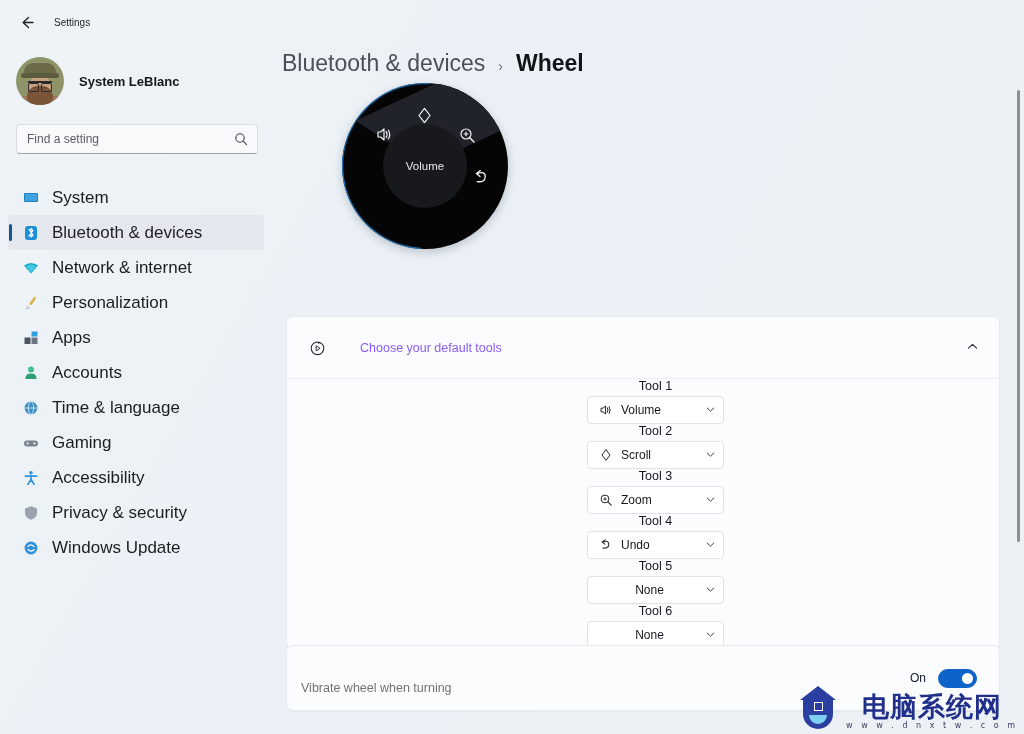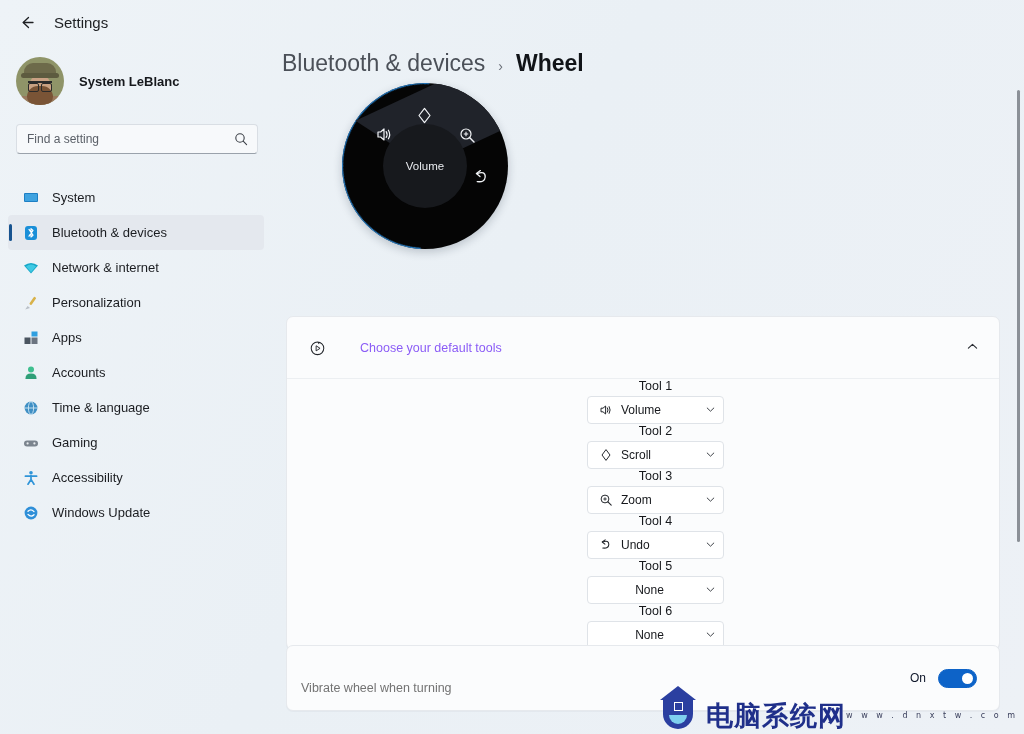--- a/index.html
+++ b/index.html
@@ -18,21 +18,21 @@
   
   .titlebar {
     position: absolute; top: 0; left: 0; width: 1024px; height: 44px;
     display: flex; align-items: center; gap: 14px; padding-left: 14px;
   }
   .backbtn {
     width: 26px; height: 26px; border-radius: 4px;
     display: flex; align-items: center; justify-content: center;
     color: #1d1f22;
   }
-  .titletext { font-size: 15px; color: #1d1f22; }
+  .titletext { font-size: 10px; color: #1d1f22; }
 
   
   .sidebar {
     position: absolute; top: 44px; left: 0; width: 272px; height: 690px;
   }
   .account {
     display: flex; align-items: center; gap: 15px;
     padding: 8px 0 0 16px; height: 66px;
   }
   .avatar {
@@ -90,21 +90,21 @@
   }
   .searchbox input::placeholder { color: #5b6068; }
   .search-ic { position: absolute; right: 9px; top: 7px; color: #3c4047; }
 
   .navlist { margin-top: 16px; padding: 0 8px 0 8px; }
   .navitem {
     position: relative;
     height: 35px; display: flex; align-items: center; gap: 13px;
     padding-left: 14px; border-radius: 4px; margin-bottom: 0px;
   }
-  .navitem .nlabel { font-size: 13px; color: #1b1d21; text-align: center; }
+  .navitem .nlabel { font-size: 17px; color: #1b1d21; text-align: center; }
   .navitem.sel { background: #e4e8ee; }
   .navitem.sel:before {
     content: ""; position: absolute; left: 1px; top: 9px;
     width: 3px; height: 17px; border-radius: 2px; background: #17538f;
   }
   .nicon {
     width: 17px; height: 17px; flex: 0 0 17px;
     display: flex; align-items: center; justify-content: center;
   }
 
@@ -251,21 +251,21 @@
     border: 1.5px solid #fff;
   }
   .wm-shield {
     position: absolute; left: 6px; top: 30px; width: 30px; height: 15px;
     background: #2b3fa0; border-radius: 0 0 15px 15px;
   }
   .wm-drop {
     position: absolute; left: 12px; top: 31px; width: 18px; height: 9px;
     background: #7fd0ef; border-radius: 0 0 9px 9px;
   }
-  .wm-text { display: flex; align-items: center; }
+  .wm-text { display: flex; flex-direction: column; align-items: center; }
   .wm-cn {
     font-size: 27px; font-weight: bold; color: #1f2f8a;
     letter-spacing: 1px; line-height: 1.05;
     font-family: "DejaVu Sans", sans-serif;
   }
   .wm-url {
     font-size: 8px; color: #3a3f5c; letter-spacing: 3px;
     font-family: "DejaVu Sans", sans-serif;
   }
 </style>
@@ -399,20 +399,28 @@
         <span class="nicon">
           <svg width="16" height="16" viewBox="0 0 16 16">
             <circle cx="8" cy="2.8" r="1.8" fill="#2f94d8"></circle>
             <line x1="2.4" y1="6.2" x2="13.6" y2="6.2" stroke="#2f94d8" stroke-width="1.7" stroke-linecap="round"></line>
             <path d="M8 5.6 L8 9.4 L5 14.2 M8 9.4 L11 14.2" fill="none" stroke="#2f94d8" stroke-width="1.7" stroke-linecap="round"></path>
           </svg>
         </span>
         <span class="nlabel">Accessibility</span>
       </div>
 
+      <div class="navitem">
+        <span class="nicon">
+          <svg width="16" height="16" viewBox="0 0 16 16">
+            <path d="M8 1.2 L14 3.4 V8 Q14 12.4 8 14.8 Q2 12.4 2 8 V3.4 Z" fill="#9aa3ad"></path>
+          </svg>
+        </span>
+        <span class="nlabel">Privacy &amp; security</span>
+      </div>
 
       <div class="navitem">
         <span class="nicon">
           <svg width="16" height="16" viewBox="0 0 16 16">
             <circle cx="8" cy="8" r="6.4" fill="#2f8fd8"></circle>
             <path d="M5 6.2 Q8 3.4 11 6.6" fill="none" stroke="#fff" stroke-width="1.3" stroke-linecap="round"></path>
             <path d="M11 9.8 Q8 12.6 5 9.4" fill="none" stroke="#fff" stroke-width="1.3" stroke-linecap="round"></path>
           </svg>
         </span>
         <span class="nlabel">Windows Update</span>

